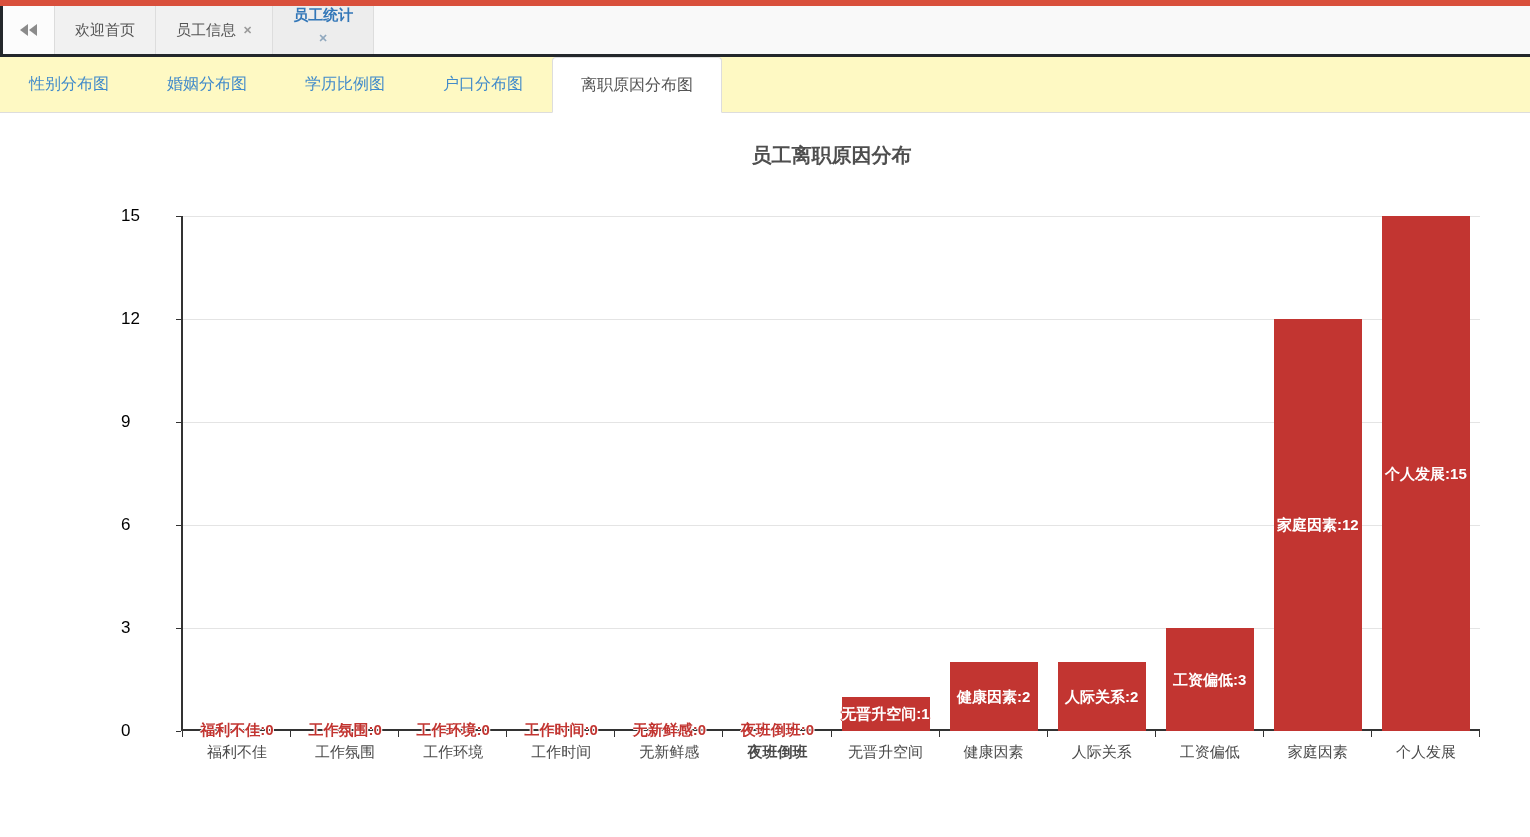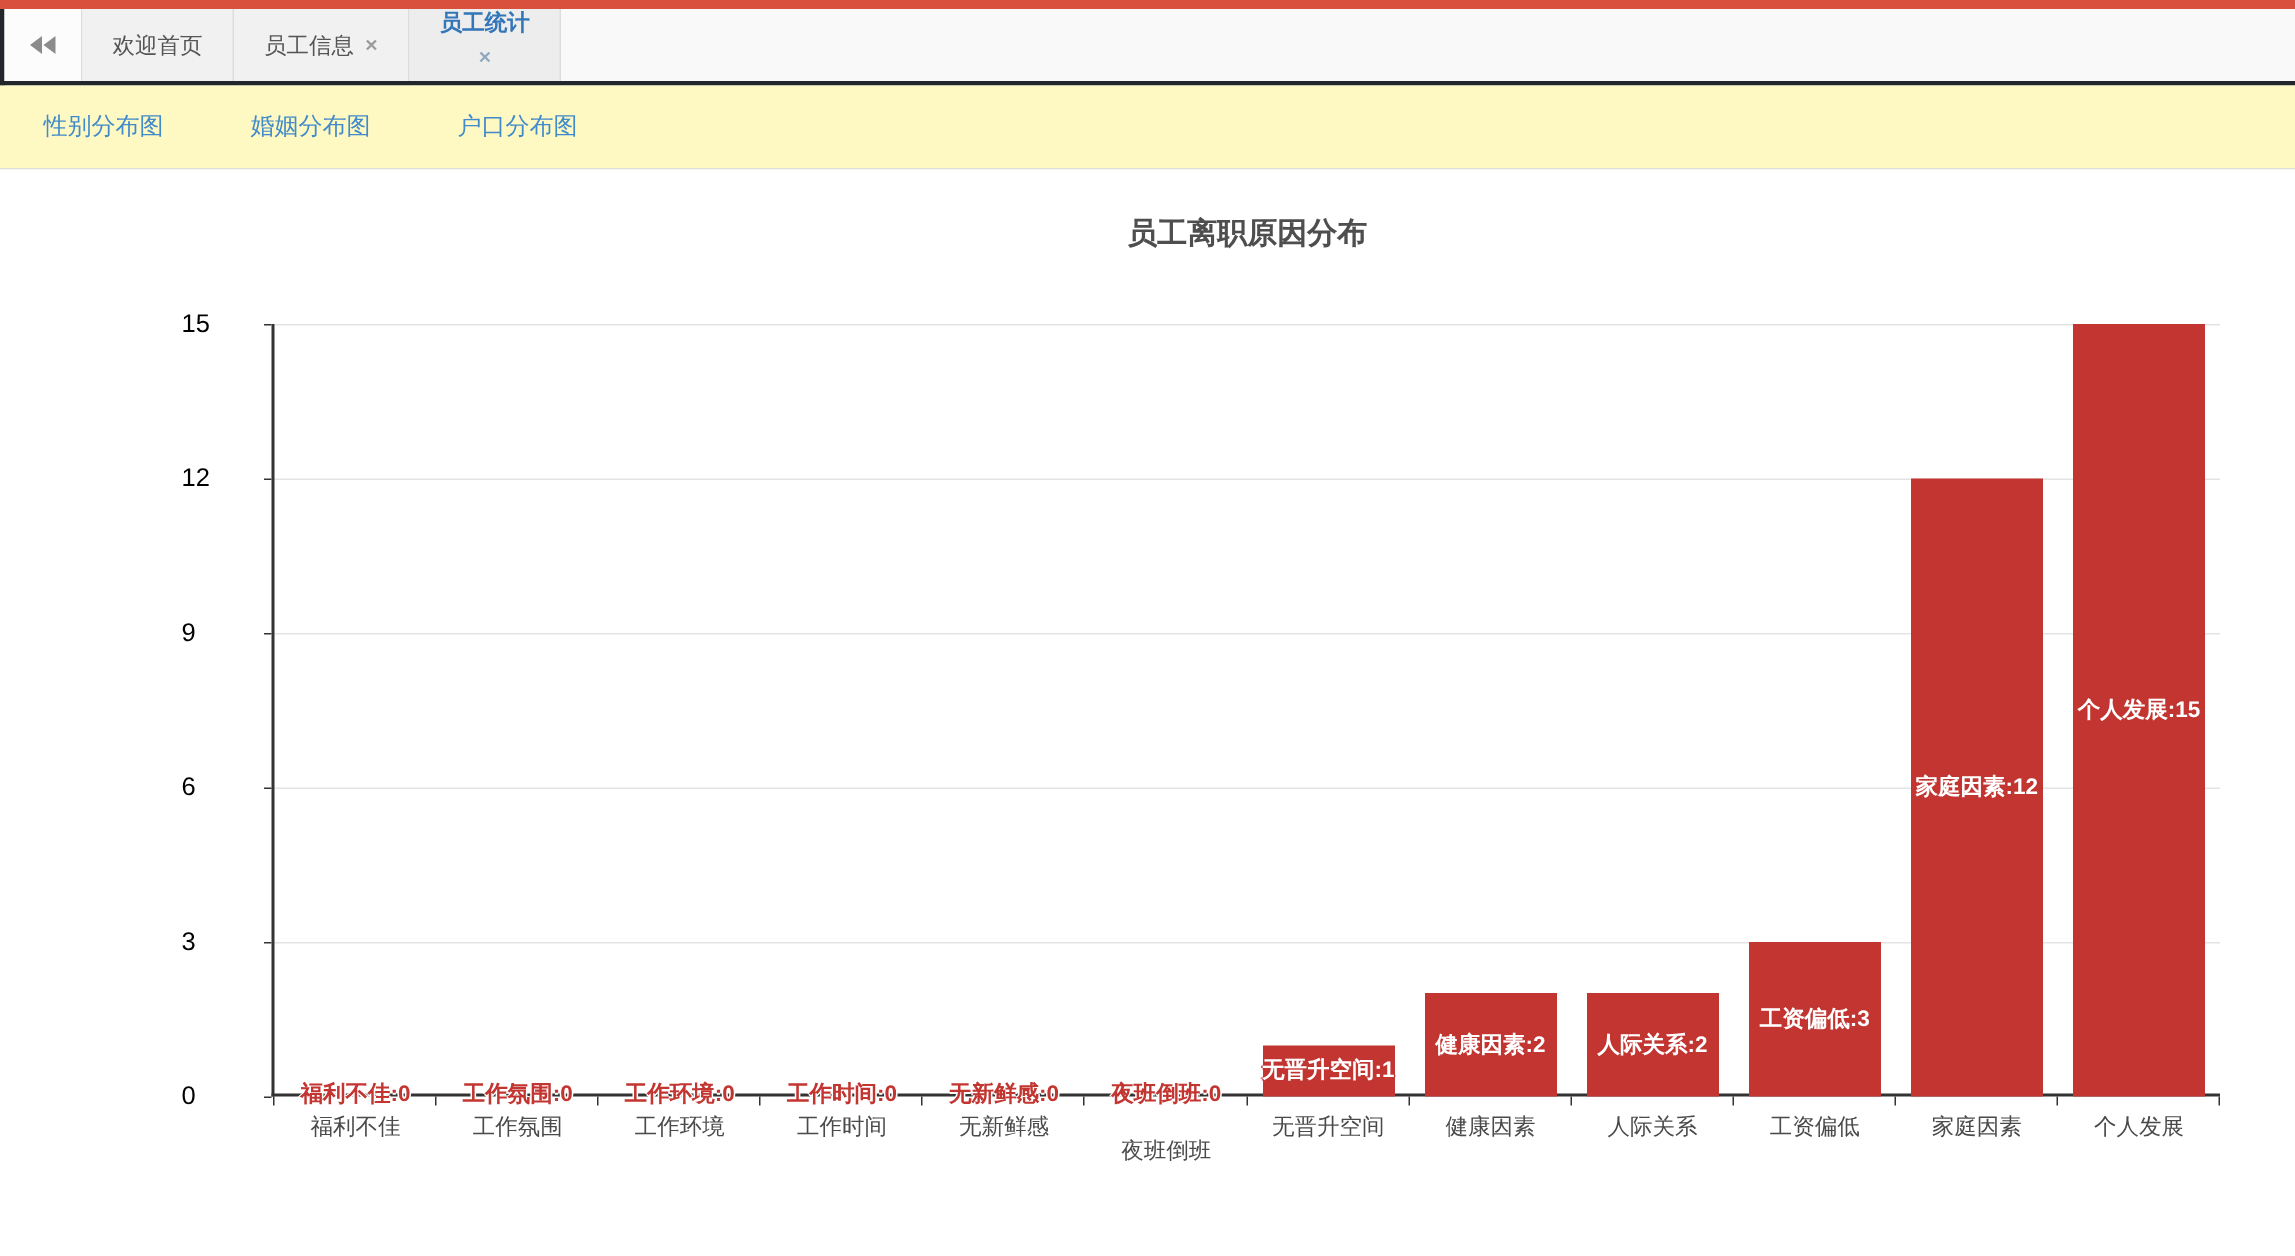--- a/index.html
+++ b/index.html
@@ -102,21 +102,23 @@
   </div>
   <div class="tab active">
     <span>员工统计</span>
     <span class="close">✕</span>
   </div>
 </div>
 
 <div class="subtabs">
   <div class="subtab-link">性别分布图</div>
   <div class="subtab-link">婚姻分布图</div>
+  <div class="subtab-link">学历比例图</div>
   <div class="subtab-link">户口分布图</div>
+  <div class="subtab-active">离职原因分布图</div>
 </div>
 
 <div class="content">
   <div class="chart-title">员工离职原因分布</div>
   <div id="chart">
       <div class="tick" style="left: 176px; top: 617.5px; width: 5px; height: 1px;"></div>
       <div class="ylab" style="left: 121px; top: 607px; width: 48px;">0</div>
       <div class="gridline" style="left: 183px; top: 514.5px; width: 1297px; height: 1px;"></div>
       <div class="tick" style="left: 176px; top: 514.5px; width: 5px; height: 1px;"></div>
       <div class="ylab" style="left: 121px; top: 504px; width: 48px;">3</div>
@@ -151,21 +153,21 @@
       <div class="xlab" style="left: 183px; top: 628px; width: 108.083px;">福利不佳</div>
       <div class="vlab zero" style="left: 261.083px; top: 606px; width: 168.083px;">工作氛围:0</div>
       <div class="xlab" style="left: 291.083px; top: 628px; width: 108.083px;">工作氛围</div>
       <div class="vlab zero" style="left: 369.167px; top: 606px; width: 168.083px;">工作环境:0</div>
       <div class="xlab" style="left: 399.167px; top: 628px; width: 108.083px;">工作环境</div>
       <div class="vlab zero" style="left: 477.25px; top: 606px; width: 168.083px;">工作时间:0</div>
       <div class="xlab" style="left: 507.25px; top: 628px; width: 108.083px;">工作时间</div>
       <div class="vlab zero" style="left: 585.333px; top: 606px; width: 168.083px;">无新鲜感:0</div>
       <div class="xlab" style="left: 615.333px; top: 628px; width: 108.083px;">无新鲜感</div>
       <div class="vlab zero" style="left: 693.417px; top: 606px; width: 168.083px;">夜班倒班:0</div>
-      <div class="xlab" style="left: 723.417px; top: 644px; width: 108.083px;">夜班倒班</div>
+      <div class="xlab" style="left: 723.417px; top: 628px; width: 108.083px; font-weight: bold;">夜班倒班</div>
       <div class="bar" style="left: 841.542px; top: 583.667px; width: 88px; height: 34.3333px; background: rgb(194, 53, 49);"></div>
       <div class="vlab on-bar" style="left: 801.5px; top: 589.833px; width: 168.083px;">无晋升空间:1</div>
       <div class="xlab" style="left: 831.5px; top: 628px; width: 108.083px;">无晋升空间</div>
       <div class="bar" style="left: 949.625px; top: 549.333px; width: 88px; height: 68.6667px; background: rgb(194, 53, 49);"></div>
       <div class="vlab on-bar" style="left: 909.583px; top: 572.667px; width: 168.083px;">健康因素:2</div>
       <div class="xlab" style="left: 939.583px; top: 628px; width: 108.083px;">健康因素</div>
       <div class="bar" style="left: 1057.71px; top: 549.333px; width: 88px; height: 68.6667px; background: rgb(194, 53, 49);"></div>
       <div class="vlab on-bar" style="left: 1017.67px; top: 572.667px; width: 168.083px;">人际关系:2</div>
       <div class="xlab" style="left: 1047.67px; top: 628px; width: 108.083px;">人际关系</div>
       <div class="bar" style="left: 1165.79px; top: 515px; width: 88px; height: 103px; background: rgb(194, 53, 49);"></div>

